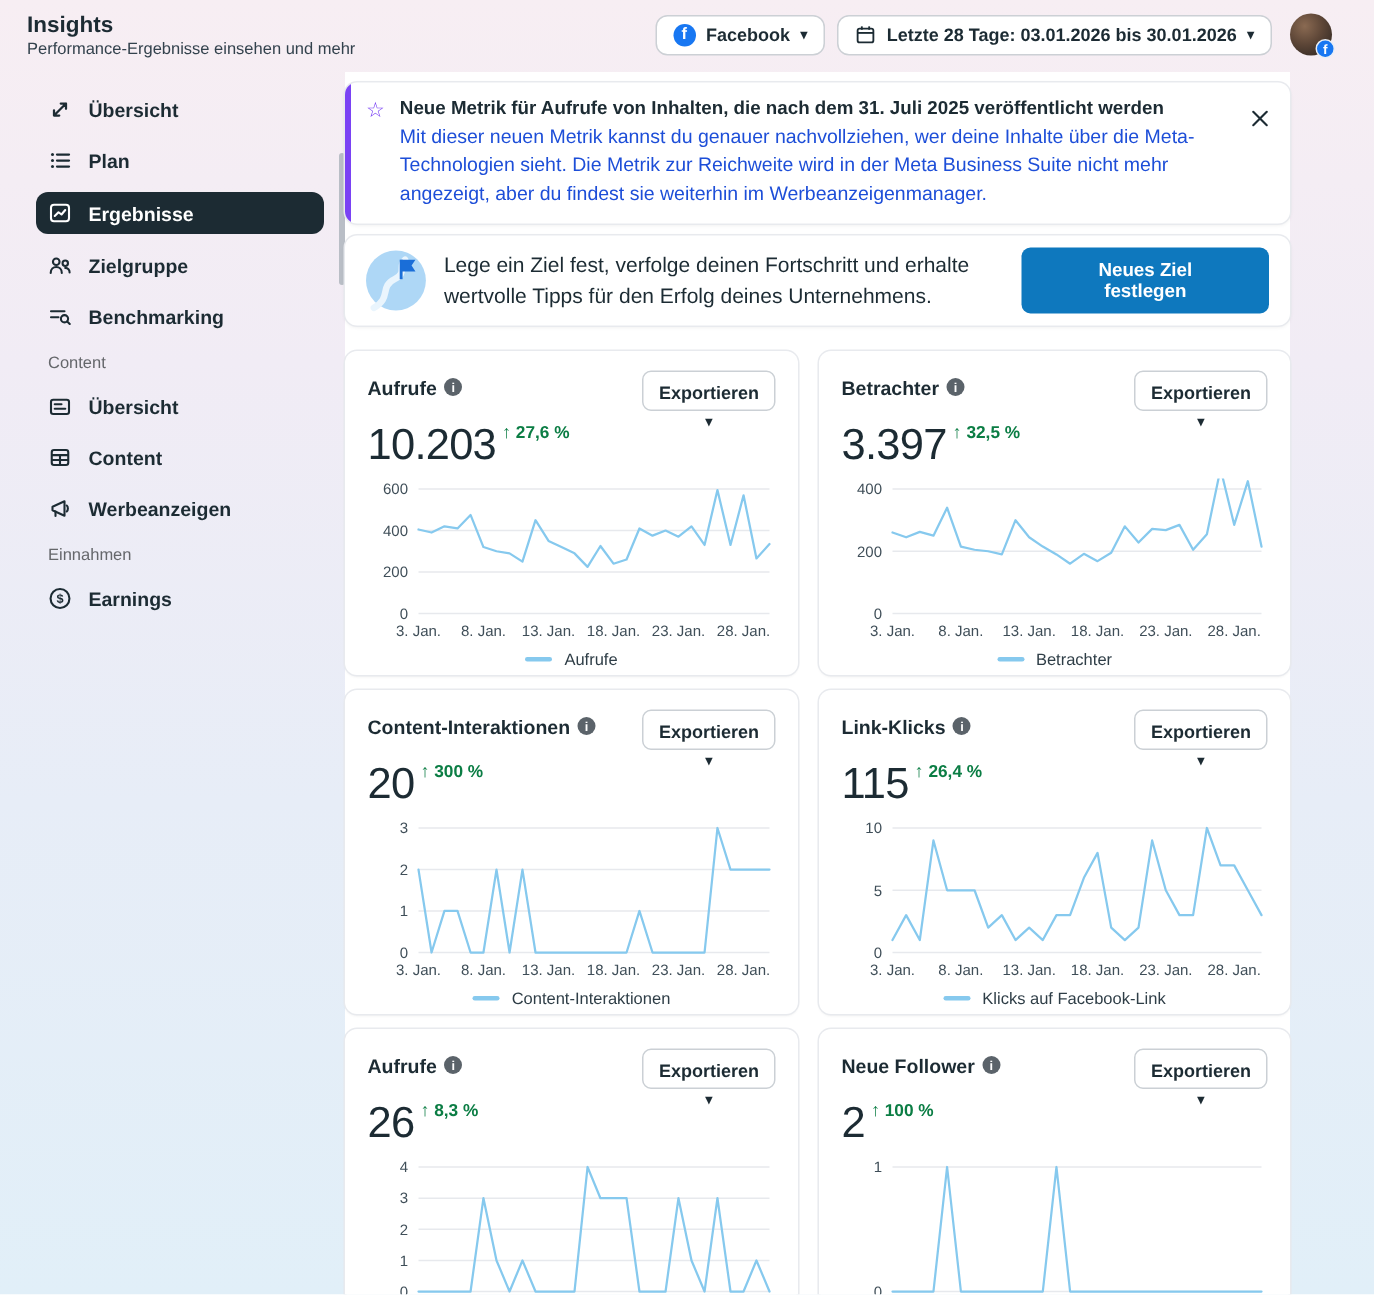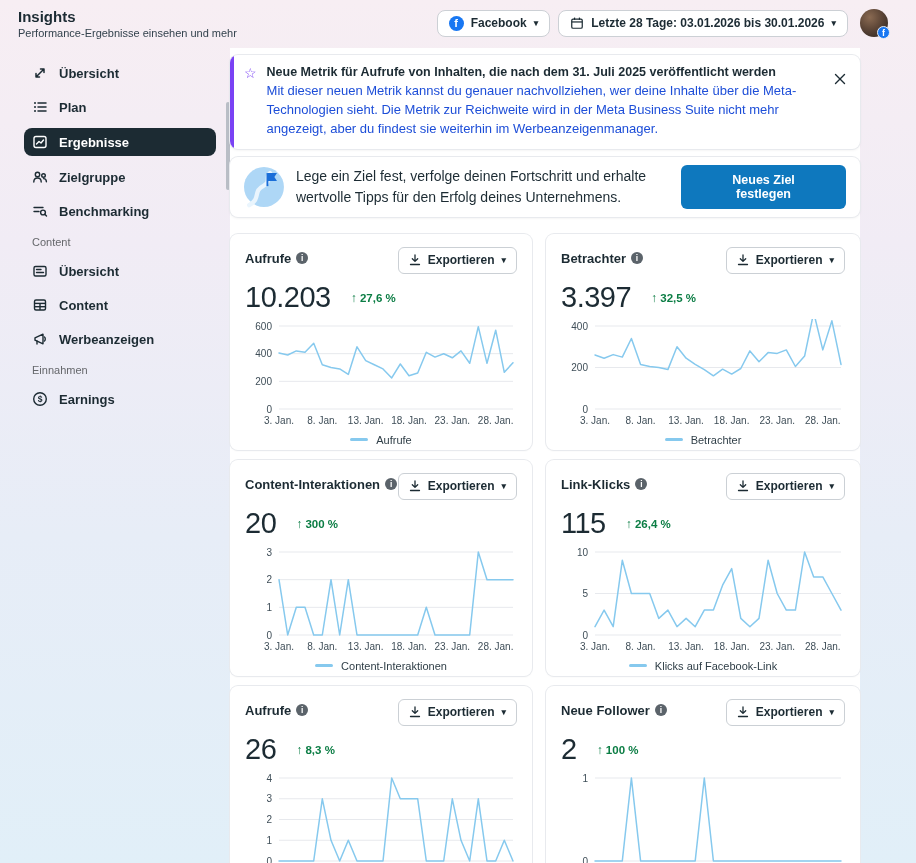--- a/index.html
+++ b/index.html
@@ -56,22 +56,22 @@
   .cards { margin-top:17px; display:grid; grid-template-columns:302px 314px; gap:10px 14px; }
   .card { background:#fff; border-radius:8px; box-shadow:0 0 0 1px #e8eaee, 0 1px 2px rgba(0,0,0,.06);
     height:216px; padding:13px 15px 8px 15px; }
   .card-head { display:flex; align-items:flex-start; justify-content:space-between; }
   .card-title-wrap { display:flex; align-items:center; gap:5px; padding-top:4px; }
   .card-title { font-size:13px; font-weight:700; }
   .info-icon { width:12px; height:12px; border-radius:50%; background:#5b636a; color:#fff; font-size:8.5px;
     font-weight:700; display:flex; align-items:center; justify-content:center; cursor:pointer; font-style:normal; }
   .export-btn { display:flex; align-items:center; gap:7px; background:#fff; border:1px solid #cbd0d5;
     border-radius:6px; height:27px; padding:0 10px; font-family:inherit; font-size:12px; font-weight:600;
-    color:#1c2b33; cursor:pointer; }
-  .metric-row { display:flex; align-items:center; gap:20px; margin-top:7px; height:34px; }
+    color:#1c2b33; cursor:pointer;flex-direction:column; }
+  .metric-row { display:flex; align-items:flex-start; gap:4px; margin-top:7px; height:34px; }
   .metric-value { font-size:29px; font-weight:400; letter-spacing:-.5px; }
   .metric-delta { font-size:11.5px; font-weight:600; }
   .metric-delta .arr { font-size:12px; }
   .chart { height:112px; margin-top:4px; }
   .legend { display:flex; align-items:center; justify-content:center; gap:8px; margin-top:3px;
     font-size:11px; color:#2f3e47; }
   .legend-dash { width:18px; height:3px; border-radius:2px; }
   svg text { font-family:"Liberation Sans", sans-serif; }
 </style>
 </head>

